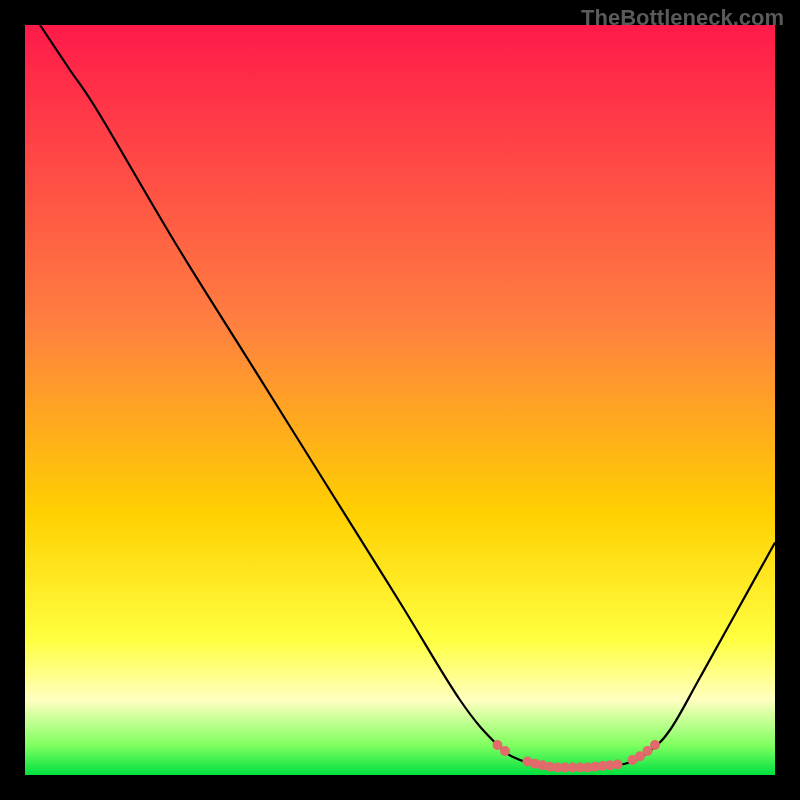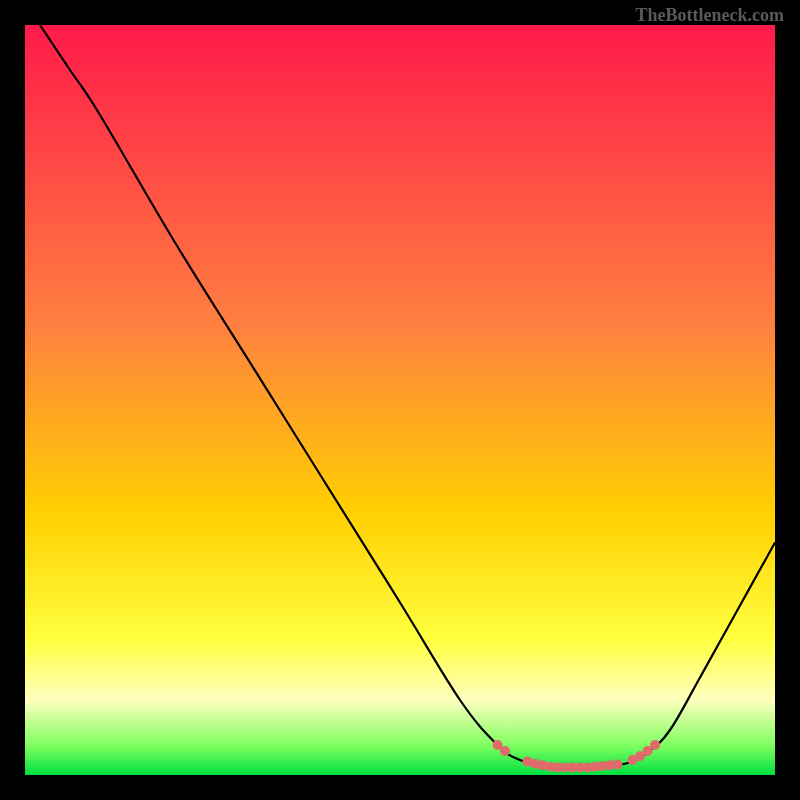--- a/index.html
+++ b/index.html
@@ -9,24 +9,23 @@
     height: 800px;
     background: #000;
     position: relative;
     font-family: Arial, sans-serif;
   }
   .watermark {
     position: absolute;
     top: 5px;
     right: 16px;
     color: #5a5a5a;
-    font-size: 18px;
+    font-size: 22px;
     font-weight: bold;
     z-index: 10;
-    font-family: Liberation Serif, serif;
   }
   .plot {
     position: absolute;
     top: 25px;
     left: 25px;
     width: 750px;
     height: 750px;
   }
   svg {
     display: block;

